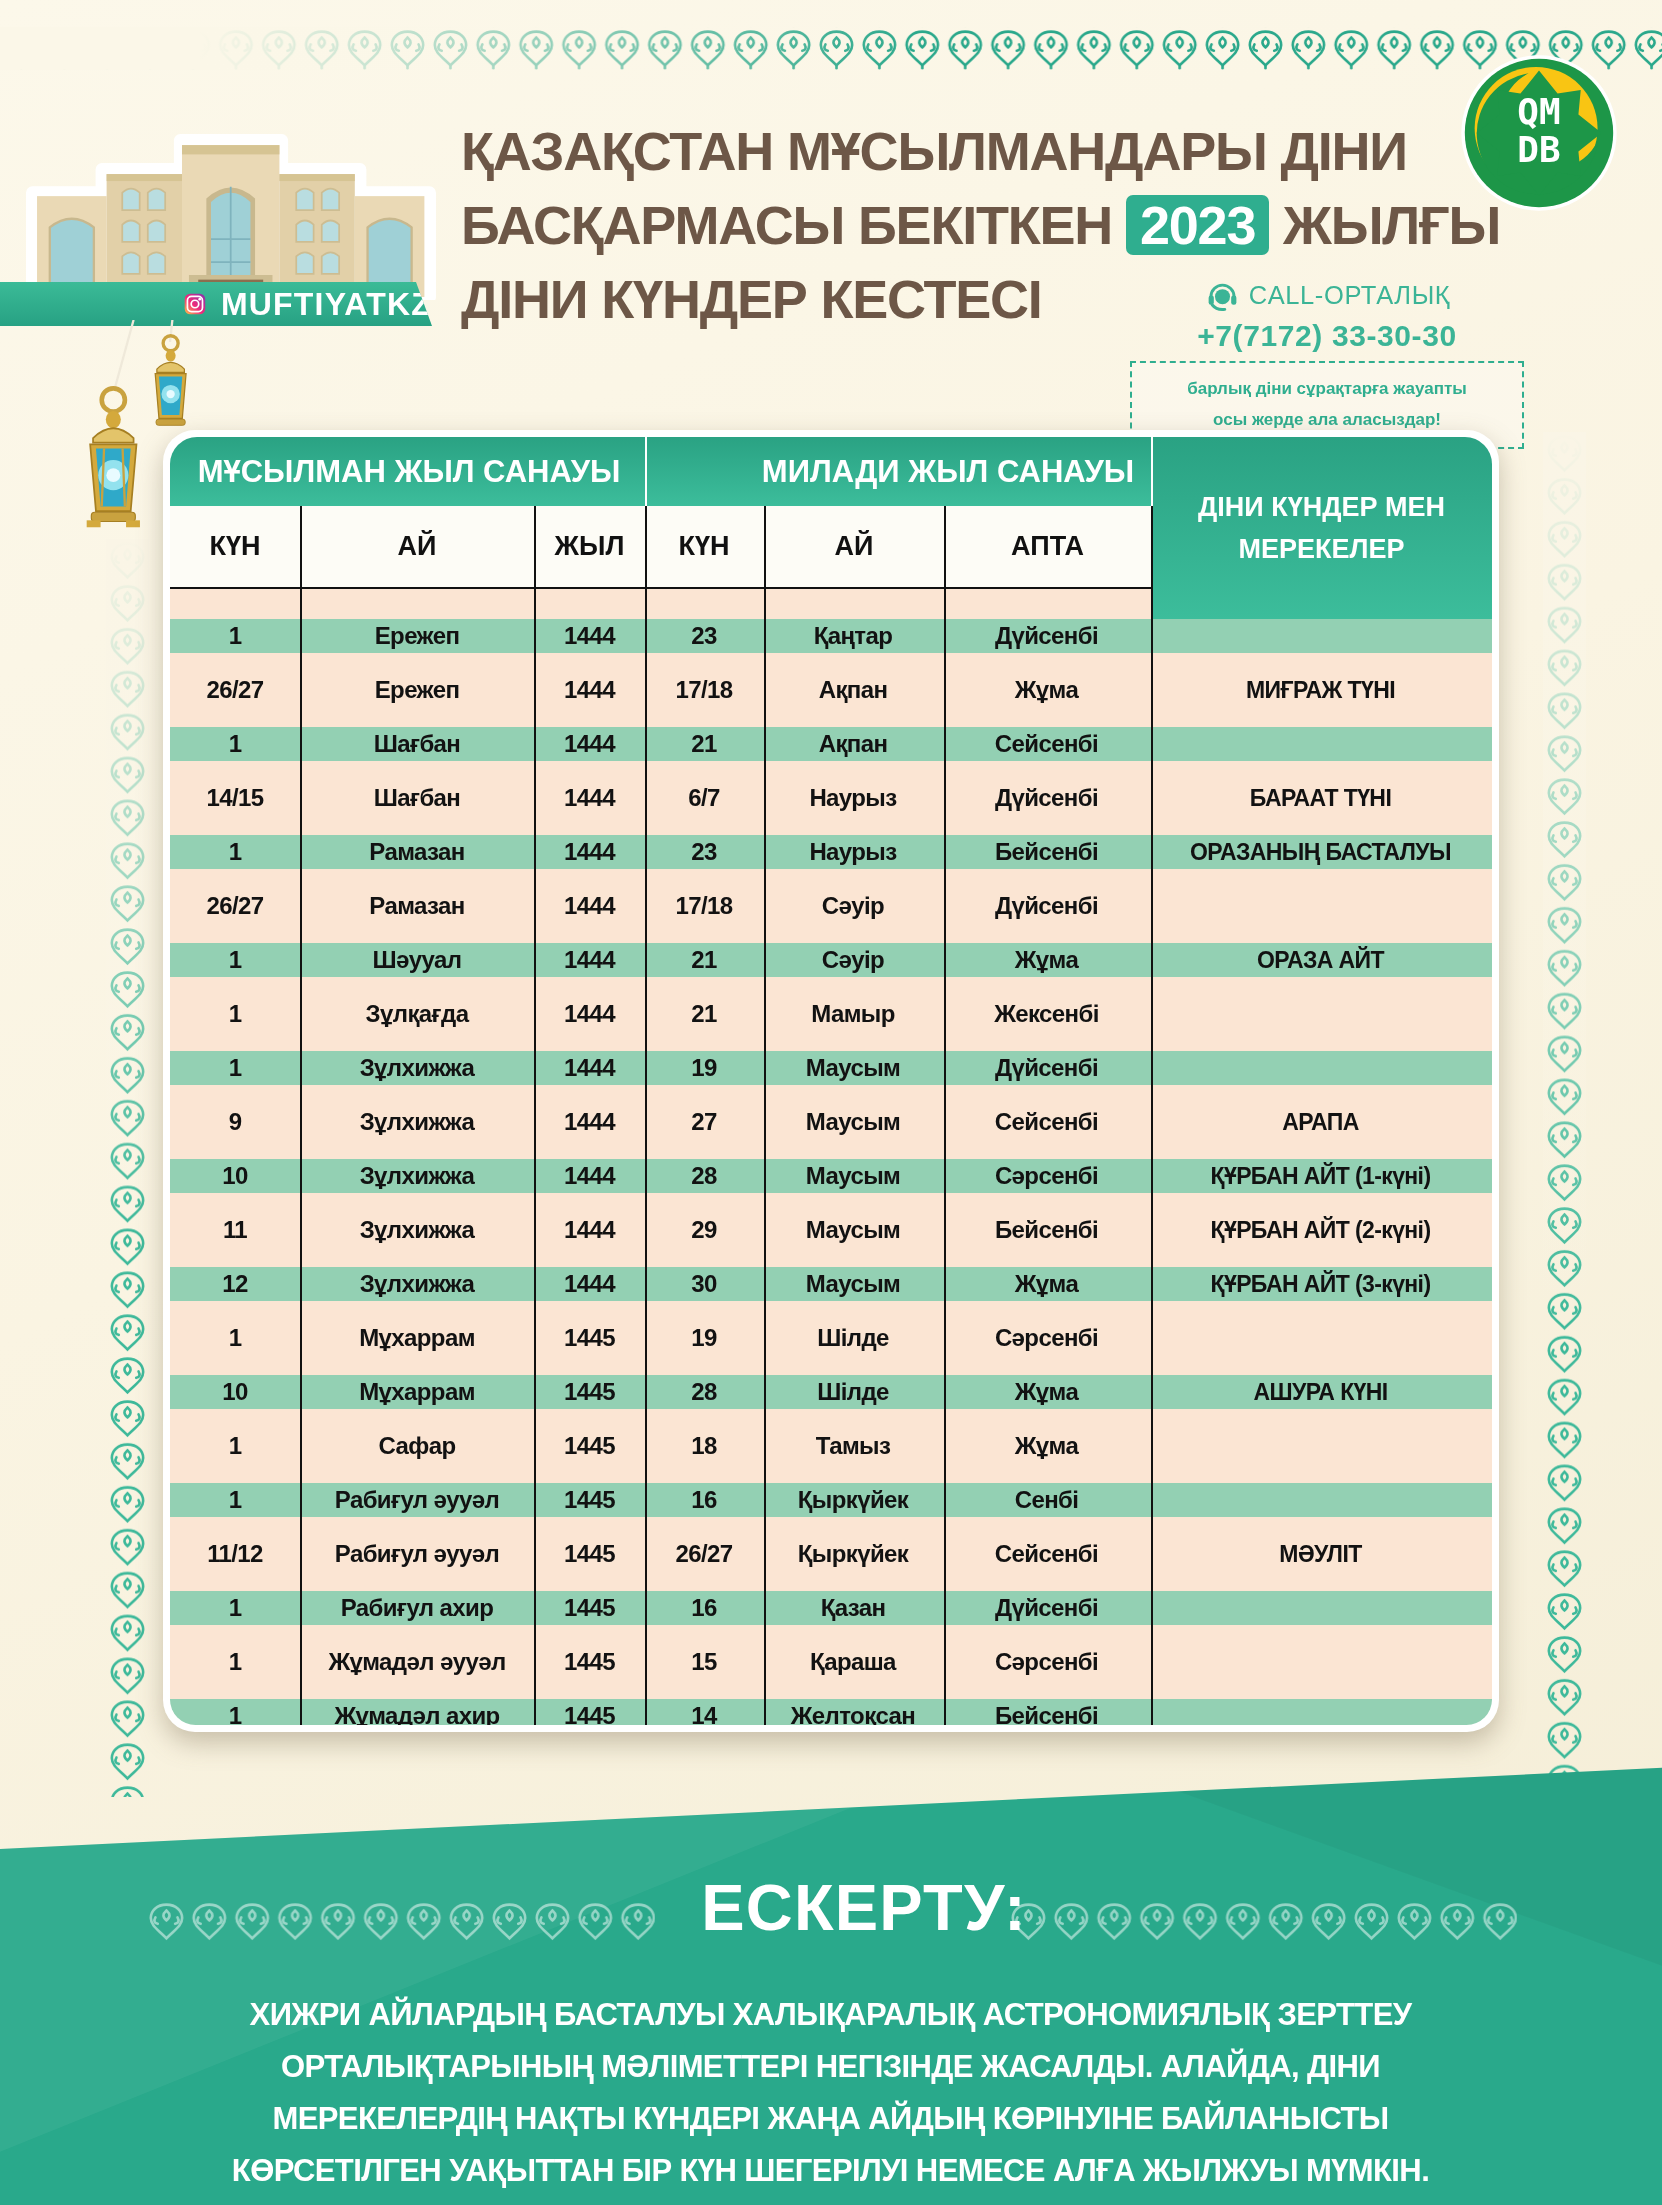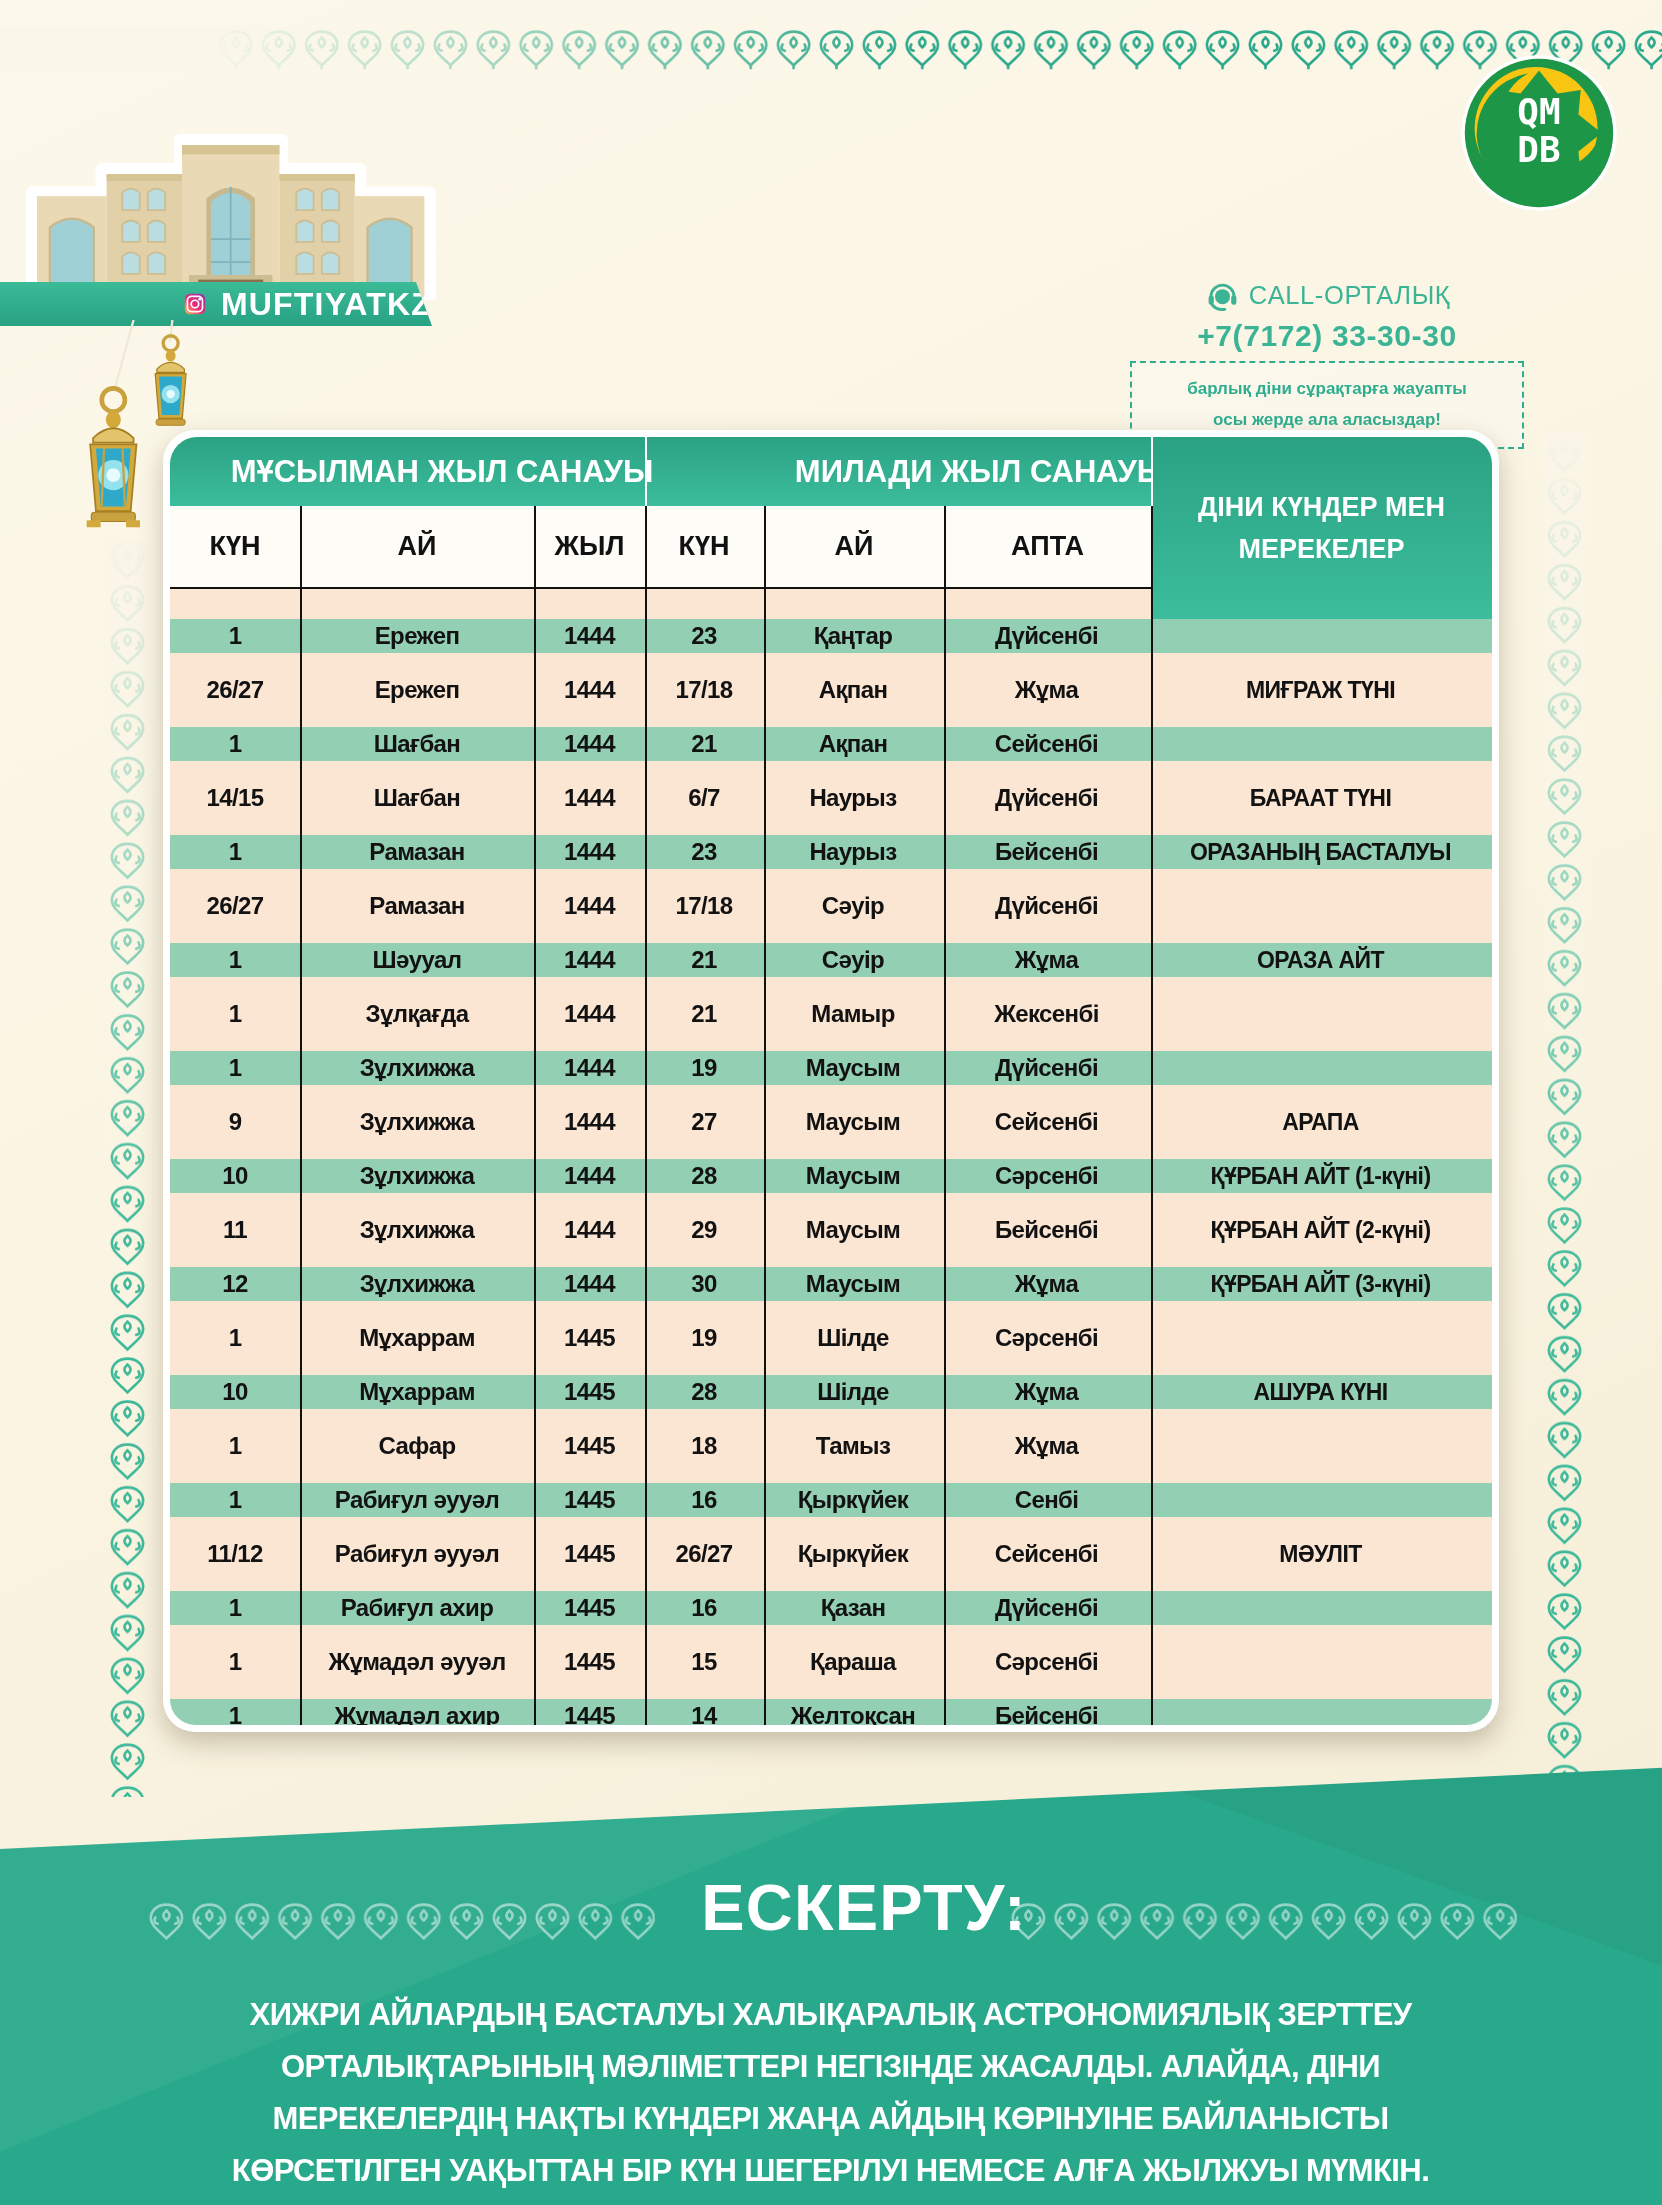--- a/index.html
+++ b/index.html
@@ -28,21 +28,21 @@
     padding:10.4px 0 11.6px 0;text-align:center;color:#2fae8f;font-weight:bold;
     font-size:17px;line-height:31px;background:rgba(255,255,255,.25);}
 
   
   .card{left:163px;top:430px;width:1336px;height:1302px;background:#fff;border-radius:32px;
     box-shadow:0 10.4px 25.5px rgba(110,95,70,.35);}
   .tblc{left:170px;top:437px;width:1322px;height:1288px;overflow:hidden;border-radius:27px 27px 25.5px 25.5px;}
   .band{position:absolute;left:0;top:0;width:981px;height:69px;
     background:linear-gradient(180deg,#2aa283,#3cbd9b);}
   .band-label{position:absolute;top:0;height:69px;display:flex;align-items:center;justify-content:center;
-    color:#fff;font-weight:bold;font-size:31px;letter-spacing:0;padding-left:33px;}
+    color:#fff;font-weight:bold;font-size:31px;letter-spacing:0;}
   .holiday-panel{position:absolute;left:981px;top:0;width:341px;height:182px;
     background:linear-gradient(180deg,#2aa283,#3cbd9b);
     display:flex;flex-direction:column;align-items:center;justify-content:center;
     color:#fff;font-weight:bold;font-size:27px;line-height:42px;text-align:center;}
   .subhead{position:absolute;left:0;top:69px;width:981px;height:81px;background:#fdfcf6;}
   .subhead .sh{position:absolute;top:0;height:81px;display:flex;align-items:center;justify-content:center;
     color:#111;font-weight:bold;font-size:27px;}
   .hline{position:absolute;left:0;top:150px;width:983px;height:2.9px;background:#111;}
   .empty-strip{position:absolute;left:0;top:152px;width:981px;height:30px;background:#fbe5d3;}
   .rows{position:absolute;left:0;top:182px;width:1322px;}
@@ -221,20 +221,27 @@
       <ellipse cx="75" cy="58" rx="12" ry="14" fill="#d4a93c"></ellipse>
       <path d="M42 90 Q75 58 108 90 L108 98 L42 98 Z" fill="#e3c46a" stroke="#a67f22" stroke-width="3"></path>
       <path d="M38 101 L112 101 L103 208 L47 208 Z" fill="#d4a93c" stroke="#a67f22" stroke-width="3"></path>
       <path d="M47 108 L103 108 L96 200 L54 200 Z" fill="#2fa9c9"></path>
       <circle cx="75" cy="150" r="22" fill="#9fe8f2" opacity="0.9"></circle>
       <circle cx="75" cy="150" r="10" fill="#e8fbff"></circle>
       <rect x="40" y="210" width="70" height="15" rx="6" fill="#c9a23f" stroke="#a67f22" stroke-width="2"></rect>
     </g>
   </svg>
 
+  <div class="abs title">
+    <div>ҚАЗАҚСТАН МҰСЫЛМАНДАРЫ ДІНИ</div>
+    <div><span>БАСҚАРМАСЫ БЕКІТКЕН</span>
+      <span class="year-badge">2023</span>
+      <span>ЖЫЛҒЫ</span></div>
+    <div>ДІНИ КҮНДЕР КЕСТЕСІ</div>
+  </div>
 
   <svg class="abs" style="left:1459px;top:53px;" width="160" height="160" viewBox="0 0 276 276">
     <circle cx="138" cy="138" r="134" fill="#ffffff"></circle>
     <circle cx="138" cy="138" r="128" fill="#1d9648"></circle>
     <circle cx="133" cy="130" r="106" fill="#f9c513"></circle>
     <path d="M 240 150 A 105 105 0 1 1 120 35 A 88 88 0 1 0 240 150 Z" fill="#1d9648"></path>
     <g fill="#1d9648">
       <polygon points="138,30 170,70 210,64 206,106 246,138 206,170 210,212 170,206 138,246 106,206 66,212 70,170 30,138 70,106 66,64 106,70"></polygon>
     </g>
     <text x="138" y="122" text-anchor="middle" fill="#ffffff" font-family="'DejaVu Sans Mono',monospace" font-size="62" font-weight="bold">QM</text>

